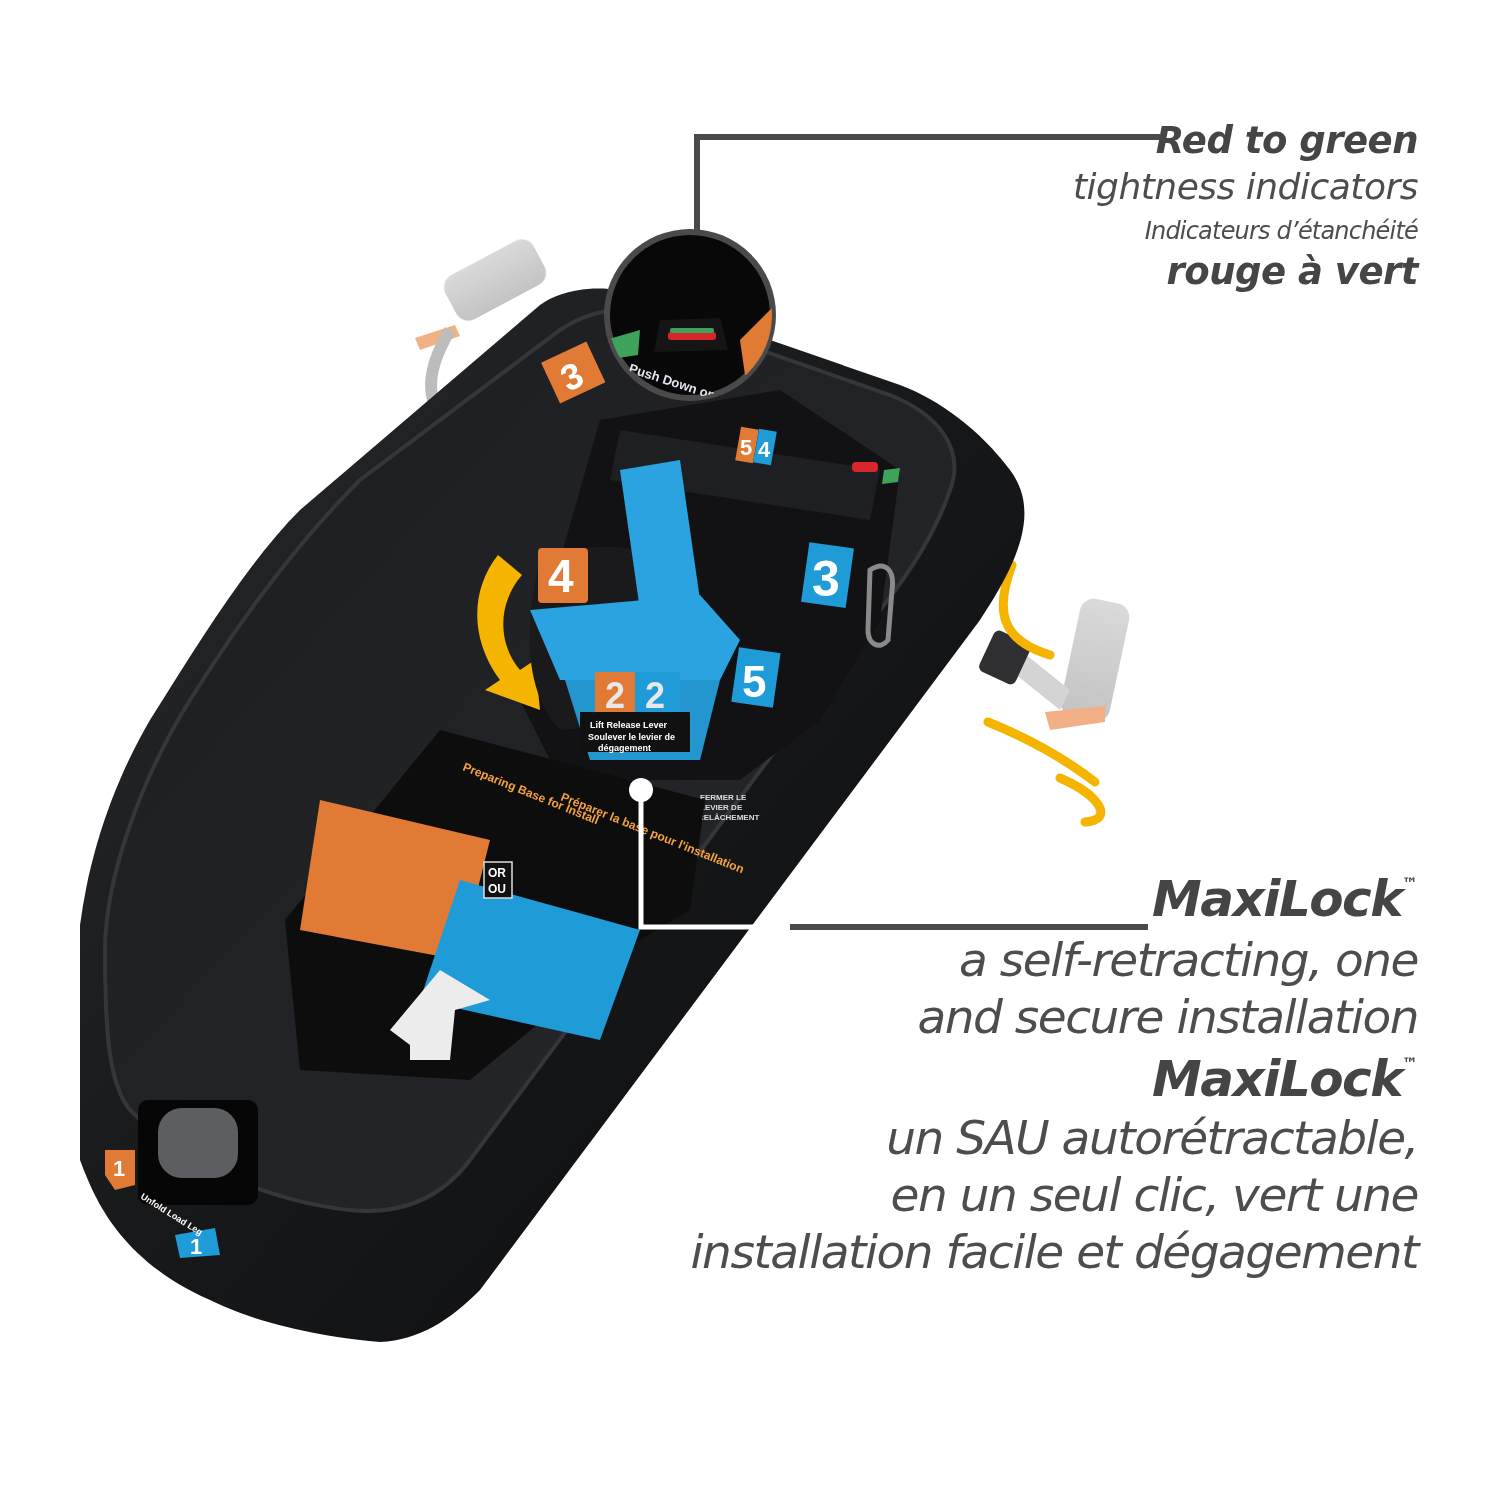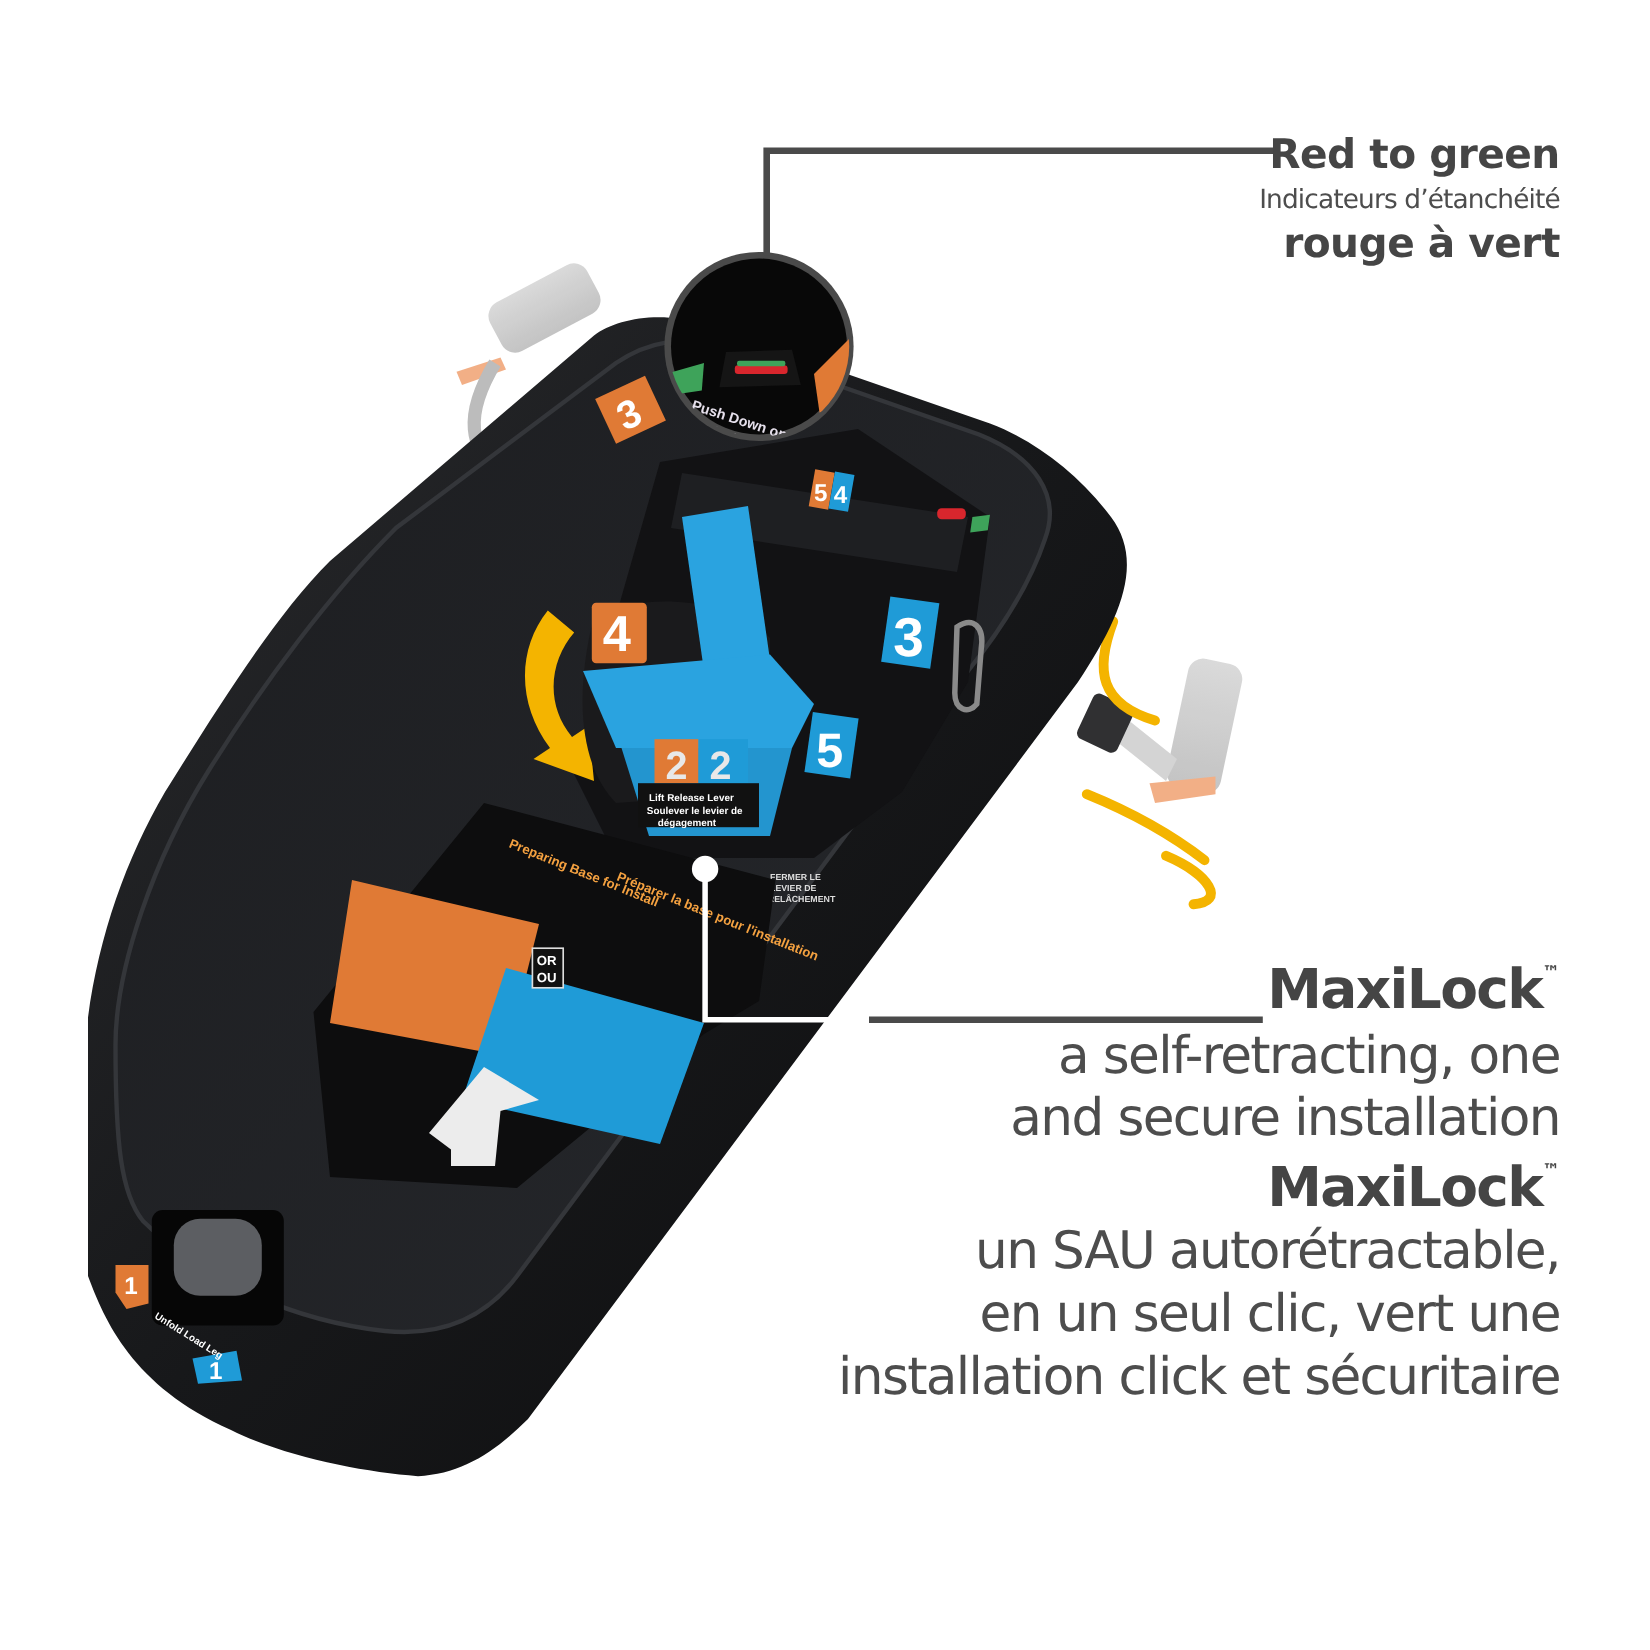--- a/index.html
+++ b/index.html
@@ -2,21 +2,21 @@
 <html><head>
   <meta charset="utf-8">
   <style>
     html, body { margin: 0; padding: 0; background: #ffffff; }
     body { width: 1500px; height: 1500px; position: relative; overflow: hidden;
            font-family: "DejaVu Sans", sans-serif; color: #4a4a4a; }
 
     .product { position: absolute; left: 0; top: 0; width: 1500px; height: 1500px; }
 
     .callout-text { position: absolute; right: 82px; text-align: right; line-height: 1; }
-    .callout-text .line { display: block; white-space: nowrap; }
+    .callout-text .line { display: block; white-space: nowrap; font-style: italic; }
     .bold { font-weight: bold; color: #454545; }
     .light { font-weight: normal; color: #4d4d4d; }
 
     .c1 { top: 122px; }
     .c1 .l1 { font-size: 37px; letter-spacing: -0.5px; margin-bottom: 10px; }
     .c1 .l2 { font-size: 36px; letter-spacing: -0.5px; margin-bottom: 14px; }
     .c1 .l3 { font-size: 24px; letter-spacing: -0.8px; margin-bottom: 10px; }
     .c1 .l4 { font-size: 37px; letter-spacing: -0.5px; }
 
     .c2 { top: 874px; }
@@ -171,25 +171,26 @@
   </g>
   <g>
     <circle cx="641" cy="790" r="12" fill="#ffffff"></circle>
     <polyline points="641,790 641,927 790,927" fill="none" stroke="#ffffff" stroke-width="5"></polyline>
     <line x1="790" y1="927" x2="1148" y2="927" stroke="#4a4a4a" stroke-width="6"></line>
   </g>
 </svg>
 
 <div class="callout-text c1">
   <span class="line bold l1">Red to green</span>
+  <span class="line light l2">tightness indicators</span>
   <span class="line light l3">Indicateurs d’étanchéité</span>
   <span class="line bold l4">rouge à vert</span>
 </div>
 
 <div class="callout-text c2">
   <span class="line bold title"><span>MaxiLock</span><span class="tm">™</span></span>
   <span class="line light body">a self-retracting, one</span>
   <span class="line light body">and secure installation</span>
   <span class="line bold title2"><span>MaxiLock</span><span class="tm">™</span></span>
   <span class="line light body">un SAU autorétractable,</span>
   <span class="line light body">en un seul clic, vert une</span>
-  <span class="line light body">installation click et sécuritaire</span>
+  <span class="line light body">installation facile et dégagement</span>
 </div>
 
 </body></html>

